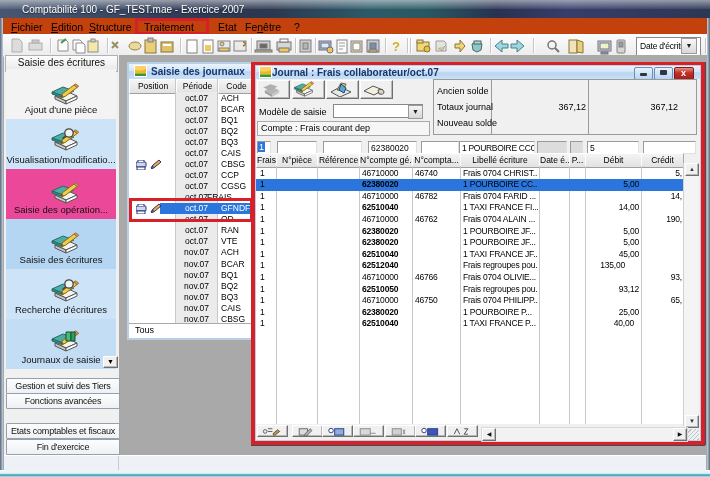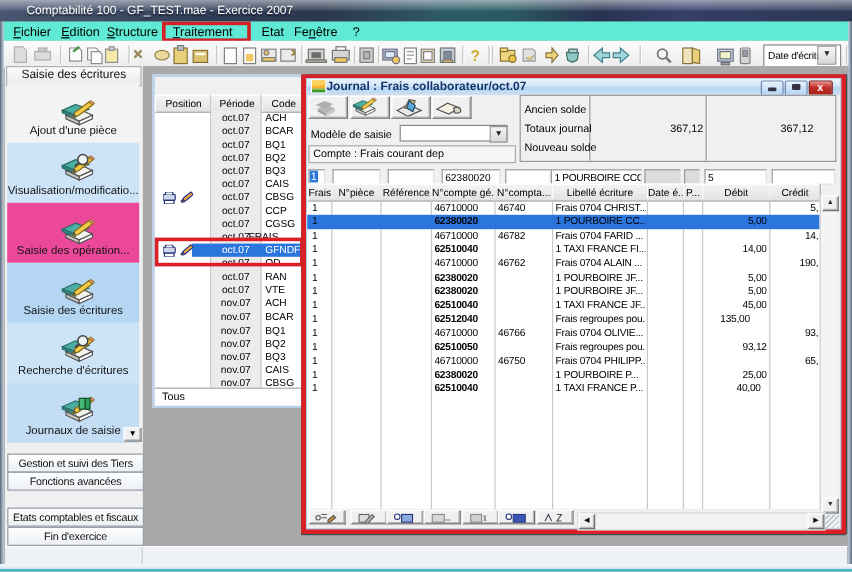--- a/index.html
+++ b/index.html
@@ -3,21 +3,21 @@
 <meta charset="utf-8">
 <style>
 html,body{margin:0;padding:0}
 body{width:710px;height:477px;position:relative;overflow:hidden;
   font-family:"Liberation Sans",sans-serif;font-size:9px;background:#a9a9a9}
 .ab{position:absolute}
 .tb{position:absolute;height:18px;left:0;top:0;width:710px;
   background:linear-gradient(90deg,#485671 0%,#3e4c66 12%,#303c57 25%,#2b374f 38%,#2d5a68 52%,#295862 60%,#283250 70%,#363e6a 80%,#313a5e 90%,#2c3754 100%)}
 .tbglass{position:absolute;left:0;top:0;width:710px;height:9px;
   background:linear-gradient(180deg,rgba(255,255,255,.50),rgba(255,255,255,.08))}
-.menubar{position:absolute;left:3px;top:18px;width:704px;height:16px;background:#5eead4;color:#000}
+.menubar{position:absolute;left:3px;top:18px;width:704px;height:16px;background:#c2410c;color:#000}
 .menubar span{position:absolute;top:3px;font-size:10.5px}
 .toolbar{position:absolute;left:3px;top:34px;width:704px;height:21px;
   background:linear-gradient(180deg,#fbfbfb,#ececec);border-top:1px solid #fff;border-bottom:1px solid #d0d0d0}
 .sep{position:absolute;top:3px;width:1px;height:15px;background:#c6c6c6;box-shadow:1px 0 0 #fff}
 .sidebar{position:absolute;left:4px;top:55px;width:115px;height:400px;background:#f0f0f0}
 .sbhead{position:absolute;left:1px;top:0px;width:111px;height:14px;
   background:linear-gradient(180deg,#fdfdfd,#e8e8e8);border:1px solid #aab2ba;
   text-align:center;font-size:10px;padding-top:1px;color:#111}
 .sbitem{position:absolute;left:2px;width:110px;height:50px;text-align:center;color:#111}
 .sbitem .lbl{position:absolute;left:0;right:0;bottom:4px;font-size:9.5px;white-space:nowrap;overflow:hidden}
@@ -272,20 +272,26 @@
  <path d="M2 2 v-2 h6 v2" fill="#fff" stroke="#27357e" stroke-width="1"></path>
  <rect x="1" y="7" width="8" height="3" fill="#fff" stroke="#27357e" stroke-width="1"></rect>
 </g>
 <g id="penico">
  <path d="M1 9 l2 -3 6 -5 2 2 -6 5 -3 2 z" fill="#f4a83c" stroke="#27357e" stroke-width="1"></path>
  <path d="M1 9 l1.6 -2.4 1.6 1.6 z" fill="#27357e"></path>
 </g>
 </defs>
 </svg>
 <div class="win" id="midwin" style="left:127px;top:62px;width:124px;height:274px;border:2px solid #b8cfe8">
+ <div class="wtitle" style="height:15px">
+  <svg class="ab" style="left:5px;top:1px" width="13" height="12">
+        <use href="#sageico"></use>
+      </svg>
+  <div class="tx" style="left:22px;top:2px">Saisie des journaux</div>
+ </div>
  <div class="ab" style="left:0;top:15px;width:124px;height:244px;background:#fff">
   <div class="gh" style="left:0px;width:46px">Position</div>
   <div class="gh" style="left:47px;width:41px">Période</div>
   <div class="gh" style="left:89px;width:35px">Code</div>
   <div class="ab" style="left:47px;top:13px;width:42px;height:233px;background:#ebebeb"></div>
   <div class="colline" style="left:46px;top:0px;height:246px"></div>
   <div class="colline" style="left:88px;top:0px;height:246px"></div>
   <div id="mrows" class="ab" style="left:0;top:13.5px;width:124px;height:233px">
         <div class="mrow" style="top:0.0px">
           <span class="ab" style="left:47px;width:41px;text-align:center;color:#000">oct.07</span>

